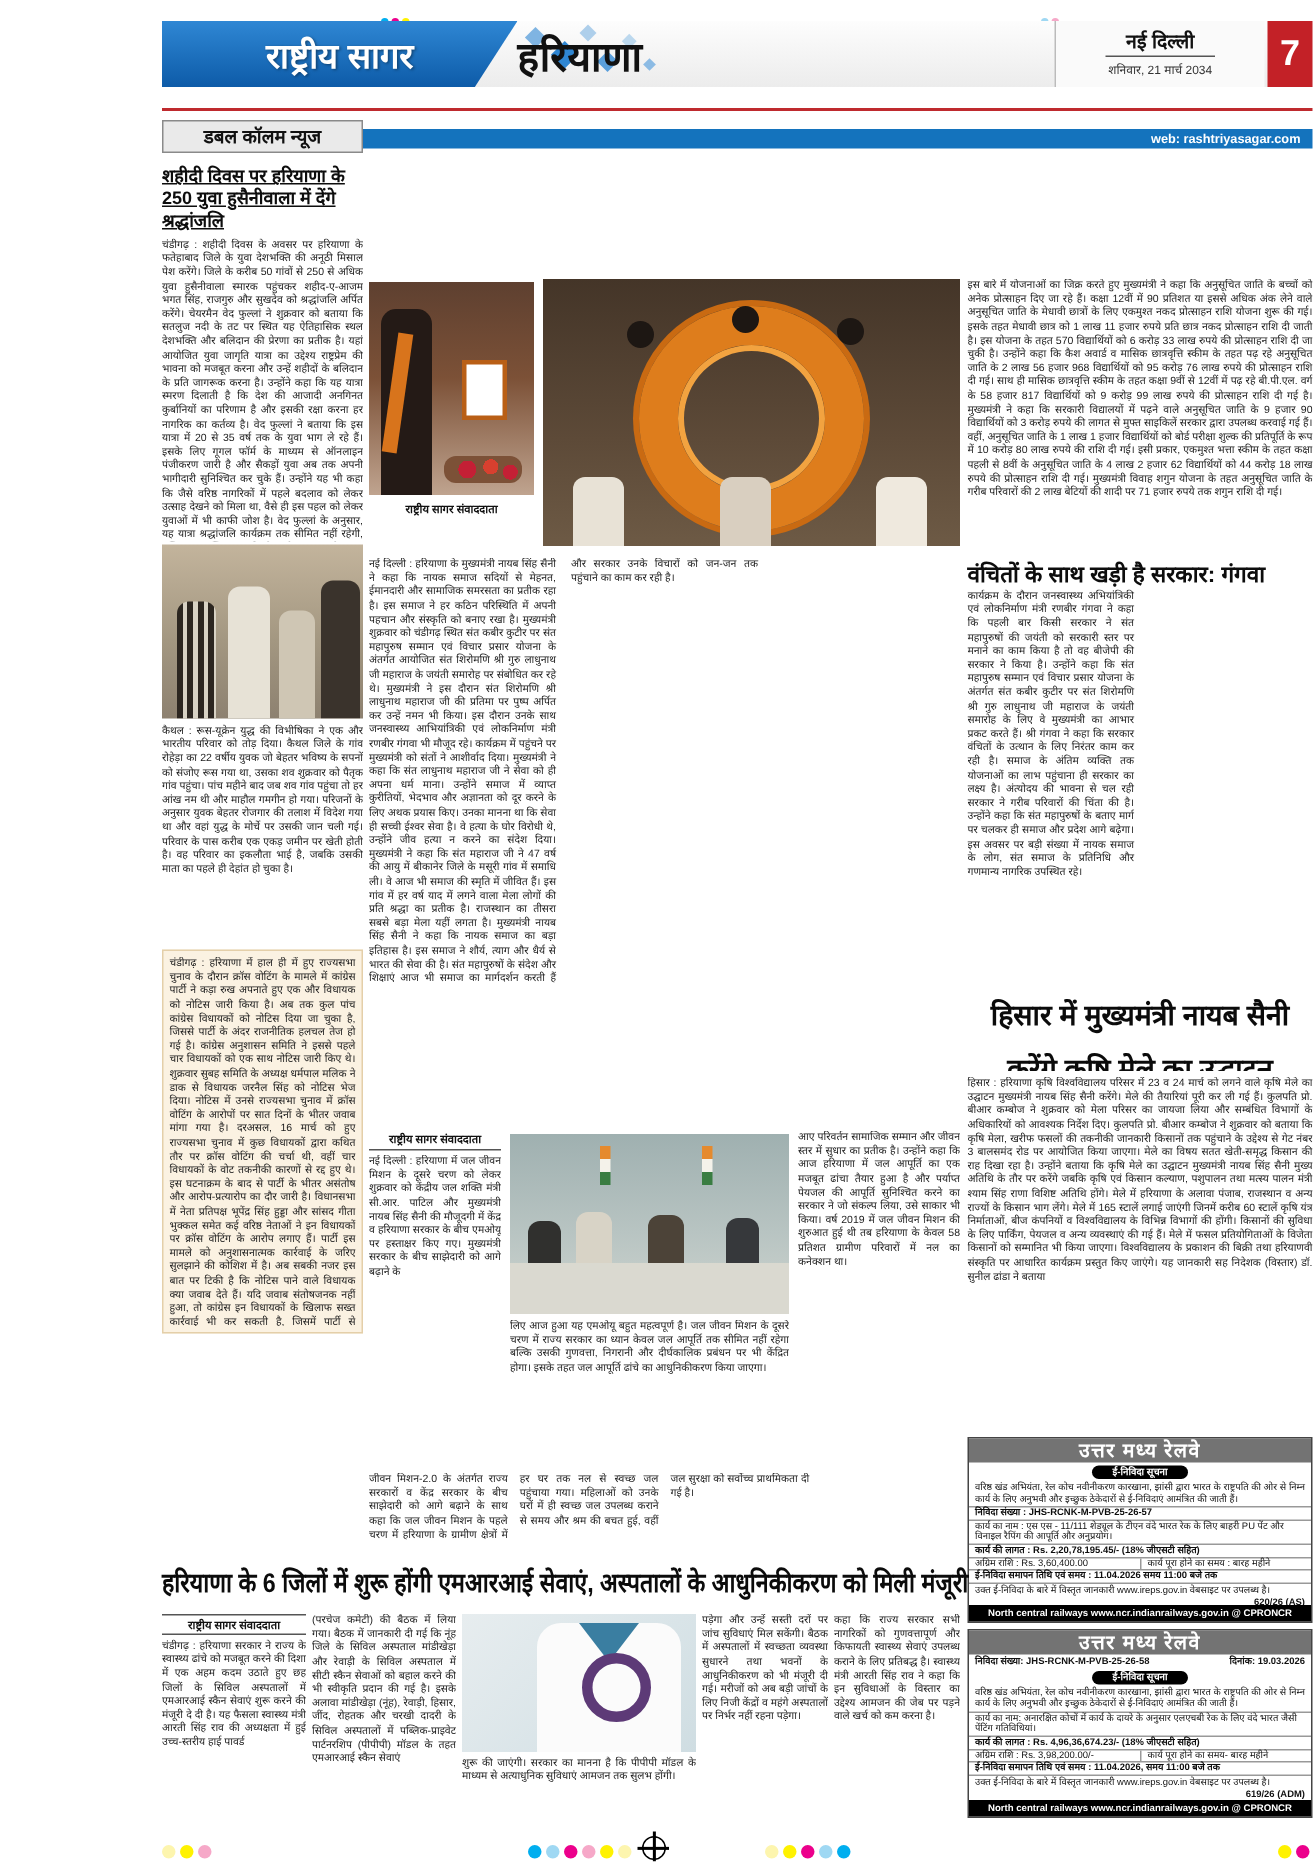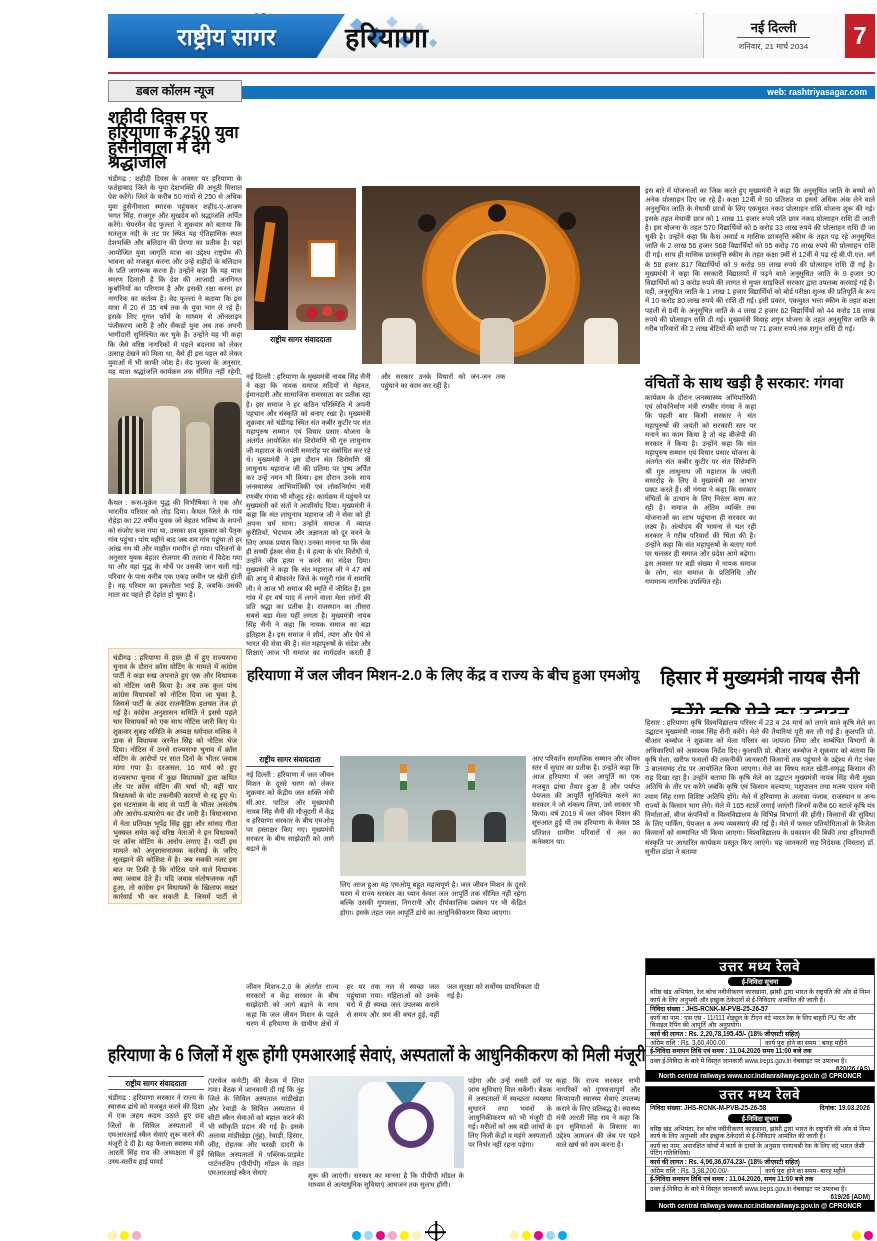--- a/index.html
+++ b/index.html
@@ -21,21 +21,21 @@
   .red-rule { position:absolute; left:108px; top:72px; width:767px; height:2px; background:#bf2a2e; }
 
   
   .news-body { font-size:7px; line-height:9.2px; text-align:justify; color:#1c1c1c; overflow:hidden; overflow-wrap:break-word; }
   .byline { font-size:7.5px; font-weight:bold; text-align:center; color:#111; }
   .hl { font-weight:bold; color:#0d0d0d; }
 
   
   .left-col { position:absolute; left:108px; top:80px; width:134px; }
   .dcn { height:22px; background:#eaeaea; border:1px solid #8a8a8a; font-size:12.5px; font-weight:bold; text-align:center; line-height:20px; color:#111; }
-  .lc-h { font-size:17px; line-height:15px; margin:8px 0 4px; }
+  .lc-h { font-size:12px; line-height:15px; margin:8px 0 4px;text-decoration:underline; }
   .lc-b1 { height:202px; }
   .photo3 { position:relative; width:134px; height:116px; margin:2px 0 4px; background:linear-gradient(180deg,#c3b49c 0%,#a39781 55%,#8d8170 100%); overflow:hidden; }
   .p3-person { position:absolute; bottom:0; border-radius:8px 8px 0 0; }
   .lc-b2 { height:150px; }
   .lc-box3 { background:#fbf2e2; border:1px solid #e4cfa9; padding:4px; height:256px; }
 
   
   .main-kicker { position:absolute; left:246px; top:80px; width:629px; font-size:13.5px; font-weight:bold; color:#111; white-space:nowrap; overflow:hidden; }
   .main-headline { position:absolute; left:246px; top:98px; width:629px; height:82px; font-size:29px; line-height:40px; font-weight:bold; color:#0b0b0b; overflow:hidden; }
   .photo1 { position:absolute; left:246px; top:188px; width:110px; height:142px; background:linear-gradient(180deg,#5e4030 0%,#7c5137 45%,#93644196 100%,#8a5a3a 100%); overflow:hidden; }
@@ -68,21 +68,21 @@
   .mou-colC { position:absolute; left:532px; top:754px; width:108px; height:224px; }
   .mou-bottom { position:absolute; left:246px; top:982px; width:394px; height:54px; column-count:4; column-gap:8px; column-fill:auto; }
 
   
   .hisar-h { position:absolute; left:645px; top:660px; width:230px; height:54px; font-size:19px; line-height:36px; font-weight:bold; text-align:center; color:#0b0b0b; overflow:hidden; }
   .hisar-b { position:absolute; left:645px; top:718px; width:230px; height:234px; }
 
   
   .ad { position:absolute; left:645px; width:230px; border:1px solid #444; background:#fff; font-size:6.3px; line-height:7.6px; color:#111; }
   .ad1 { top:958px; height:124px; } .ad2 { top:1086px; height:126px; }
-  .ad-head { background:#000000; color:#fff; font-weight:bold; font-size:13px; text-align:center; line-height:16px; height:16px; letter-spacing:1px; }
+  .ad-head { background:#737373; color:#fff; font-weight:bold; font-size:13px; text-align:center; line-height:16px; height:16px; letter-spacing:1px; }
   .ad-badge { width:64px; margin:2px auto 1px; background:#000; color:#fff; border-radius:6px; font-size:6.5px; font-weight:bold; text-align:center; line-height:9px; height:9px; }
   .ad-meta { display:flex; justify-content:space-between; padding:1px 4px 0; font-weight:bold; }
   .ad-intro { padding:1px 4px; text-align:justify; }
   .ad-row { padding:0 4px; border-top:1px solid #999; }
   .ad-two { display:flex; border-top:1px solid #999; }
   .ad-two div { width:50%; padding:0 4px; }
   .ad-two div + div { border-left:1px solid #999; }
   .ad-note { padding:1px 4px; border-top:1px solid #999; }
   .ad-ref { text-align:right; font-weight:bold; padding:0 4px; }
   .ad-foot { position:absolute; bottom:0; left:0; width:100%; background:#000; color:#fff; font-size:6.4px; font-weight:bold; text-align:center; line-height:11px; height:11px; }
@@ -179,21 +179,20 @@
     <div class="p2-body" style="left:118px;background:#d9cfc0;"></div>
     <div class="p2-body" style="left:222px;background:#efe9de;"></div>
   </div>
 
   <div class="main-cols news-body">नई दिल्ली : हरियाणा के मुख्यमंत्री नायब सिंह सैनी ने कहा कि नायक समाज सदियों से मेहनत, ईमानदारी और सामाजिक समरसता का प्रतीक रहा है। इस समाज ने हर कठिन परिस्थिति में अपनी पहचान और संस्कृति को बनाए रखा है। मुख्यमंत्री शुक्रवार को चंडीगढ़ स्थित संत कबीर कुटीर पर संत महापुरुष सम्मान एवं विचार प्रसार योजना के अंतर्गत आयोजित संत शिरोमणि श्री गुरु लाधुनाथ जी महाराज के जयंती समारोह पर संबोधित कर रहे थे। मुख्यमंत्री ने इस दौरान संत शिरोमणि श्री लाधुनाथ महाराज जी की प्रतिमा पर पुष्प अर्पित कर उन्हें नमन भी किया। इस दौरान उनके साथ जनस्वास्थ्य आभियांत्रिकी एवं लोकनिर्माण मंत्री रणबीर गंगवा भी मौजूद रहे। कार्यक्रम में पहुंचने पर मुख्यमंत्री को संतों ने आशीर्वाद दिया। मुख्यमंत्री ने कहा कि संत लाधुनाथ महाराज जी ने सेवा को ही अपना धर्म माना। उन्होंने समाज में व्याप्त कुरीतियों, भेदभाव और अज्ञानता को दूर करने के लिए अथक प्रयास किए। उनका मानना था कि सेवा ही सच्ची ईश्वर सेवा है। वे हत्या के घोर विरोधी थे, उन्होंने जीव हत्या न करने का संदेश दिया। मुख्यमंत्री ने कहा कि संत महाराज जी ने 47 वर्ष की आयु में बीकानेर जिले के मसूरी गांव में समाधि ली। वे आज भी समाज की स्मृति में जीवित हैं। इस गांव में हर वर्ष याद में लगने वाला मेला लोगों की प्रति श्रद्धा का प्रतीक है। राजस्थान का तीसरा सबसे बड़ा मेला यहीं लगता है। मुख्यमंत्री नायब सिंह सैनी ने कहा कि नायक समाज का बड़ा इतिहास है। इस समाज ने शौर्य, त्याग और धैर्य से भारत की सेवा की है। संत महापुरुषों के संदेश और शिक्षाएं आज भी समाज का मार्गदर्शन करती हैं और सरकार उनके विचारों को जन-जन तक पहुंचाने का काम कर रही है।</div>
 
   <div class="right-top news-body">इस बारे में योजनाओं का जिक्र करते हुए मुख्यमंत्री ने कहा कि अनुसूचित जाति के बच्चों को अनेक प्रोत्साहन दिए जा रहे हैं। कक्षा 12वीं में 90 प्रतिशत या इससे अधिक अंक लेने वाले अनुसूचित जाति के मेधावी छात्रों के लिए एकमुश्त नकद प्रोत्साहन राशि योजना शुरू की गई। इसके तहत मेधावी छात्र को 1 लाख 11 हजार रुपये प्रति छात्र नकद प्रोत्साहन राशि दी जाती है। इस योजना के तहत 570 विद्यार्थियों को 6 करोड़ 33 लाख रुपये की प्रोत्साहन राशि दी जा चुकी है। उन्होंने कहा कि कैश अवार्ड व मासिक छात्रवृत्ति स्कीम के तहत पढ़ रहे अनुसूचित जाति के 2 लाख 56 हजार 968 विद्यार्थियों को 95 करोड़ 76 लाख रुपये की प्रोत्साहन राशि दी गई। साथ ही मासिक छात्रवृत्ति स्कीम के तहत कक्षा 9वीं से 12वीं में पढ़ रहे बी.पी.एल. वर्ग के 58 हजार 817 विद्यार्थियों को 9 करोड़ 99 लाख रुपये की प्रोत्साहन राशि दी गई है। मुख्यमंत्री ने कहा कि सरकारी विद्यालयों में पढ़ने वाले अनुसूचित जाति के 9 हजार 90 विद्यार्थियों को 3 करोड़ रुपये की लागत से मुफ्त साइकिलें सरकार द्वारा उपलब्ध करवाई गई हैं। वहीं, अनुसूचित जाति के 1 लाख 1 हजार विद्यार्थियों को बोर्ड परीक्षा शुल्क की प्रतिपूर्ति के रूप में 10 करोड़ 80 लाख रुपये की राशि दी गई। इसी प्रकार, एकमुश्त भत्ता स्कीम के तहत कक्षा पहली से 8वीं के अनुसूचित जाति के 4 लाख 2 हजार 62 विद्यार्थियों को 44 करोड़ 18 लाख रुपये की प्रोत्साहन राशि दी गई। मुख्यमंत्री विवाह शगुन योजना के तहत अनुसूचित जाति के गरीब परिवारों की 2 लाख बेटियों की शादी पर 71 हजार रुपये तक शगुन राशि दी गई।</div>
   <div class="gangwa-h">वंचितों के साथ खड़ी है सरकार: गंगवा</div>
   <div class="gangwa-b news-body">कार्यक्रम के दौरान जनस्वास्थ्य अभियांत्रिकी एवं लोकनिर्माण मंत्री रणबीर गंगवा ने कहा कि पहली बार किसी सरकार ने संत महापुरुषों की जयंती को सरकारी स्तर पर मनाने का काम किया है तो वह बीजेपी की सरकार ने किया है। उन्होंने कहा कि संत महापुरुष सम्मान एवं विचार प्रसार योजना के अंतर्गत संत कबीर कुटीर पर संत शिरोमणि श्री गुरु लाधुनाथ जी महाराज के जयंती समारोह के लिए वे मुख्यमंत्री का आभार प्रकट करते हैं। श्री गंगवा ने कहा कि सरकार वंचितों के उत्थान के लिए निरंतर काम कर रही है। समाज के अंतिम व्यक्ति तक योजनाओं का लाभ पहुंचाना ही सरकार का लक्ष्य है। अंत्योदय की भावना से चल रही सरकार ने गरीब परिवारों की चिंता की है। उन्होंने कहा कि संत महापुरुषों के बताए मार्ग पर चलकर ही समाज और प्रदेश आगे बढ़ेगा। इस अवसर पर बड़ी संख्या में नायक समाज के लोग, संत समाज के प्रतिनिधि और गणमान्य नागरिक उपस्थित रहे।</div>
 
-  <div class="mou-kicker">हरियाणा में जल जीवन मिशन-2.0 के लिए केंद्र व राज्य के बीच हुआ एमओयू</div>
 
   <div class="mou-colA">
     <div class="byline">राष्ट्रीय सागर संवाददाता</div>
     <div class="news-body" style="height:200px;">नई दिल्ली : हरियाणा में जल जीवन मिशन के दूसरे चरण को लेकर शुक्रवार को केंद्रीय जल शक्ति मंत्री सी.आर. पाटिल और मुख्यमंत्री नायब सिंह सैनी की मौजूदगी में केंद्र व हरियाणा सरकार के बीच एमओयू पर हस्ताक्षर किए गए। मुख्यमंत्री सरकार के बीच साझेदारी को आगे बढ़ाने के</div>
   </div>
 
   <div class="photo4">
     <div class="p4-flag" style="left:60px;background:linear-gradient(180deg,#e58a2e 33%,#f4f2ea 33% 66%,#3a7d42 66%);"></div>
     <div class="p4-flag" style="left:128px;background:linear-gradient(180deg,#e58a2e 33%,#f4f2ea 33% 66%,#3a7d42 66%);"></div>
     <div class="p4-fig" style="left:12px;width:22px;height:38px;background:#30302e;"></div>

